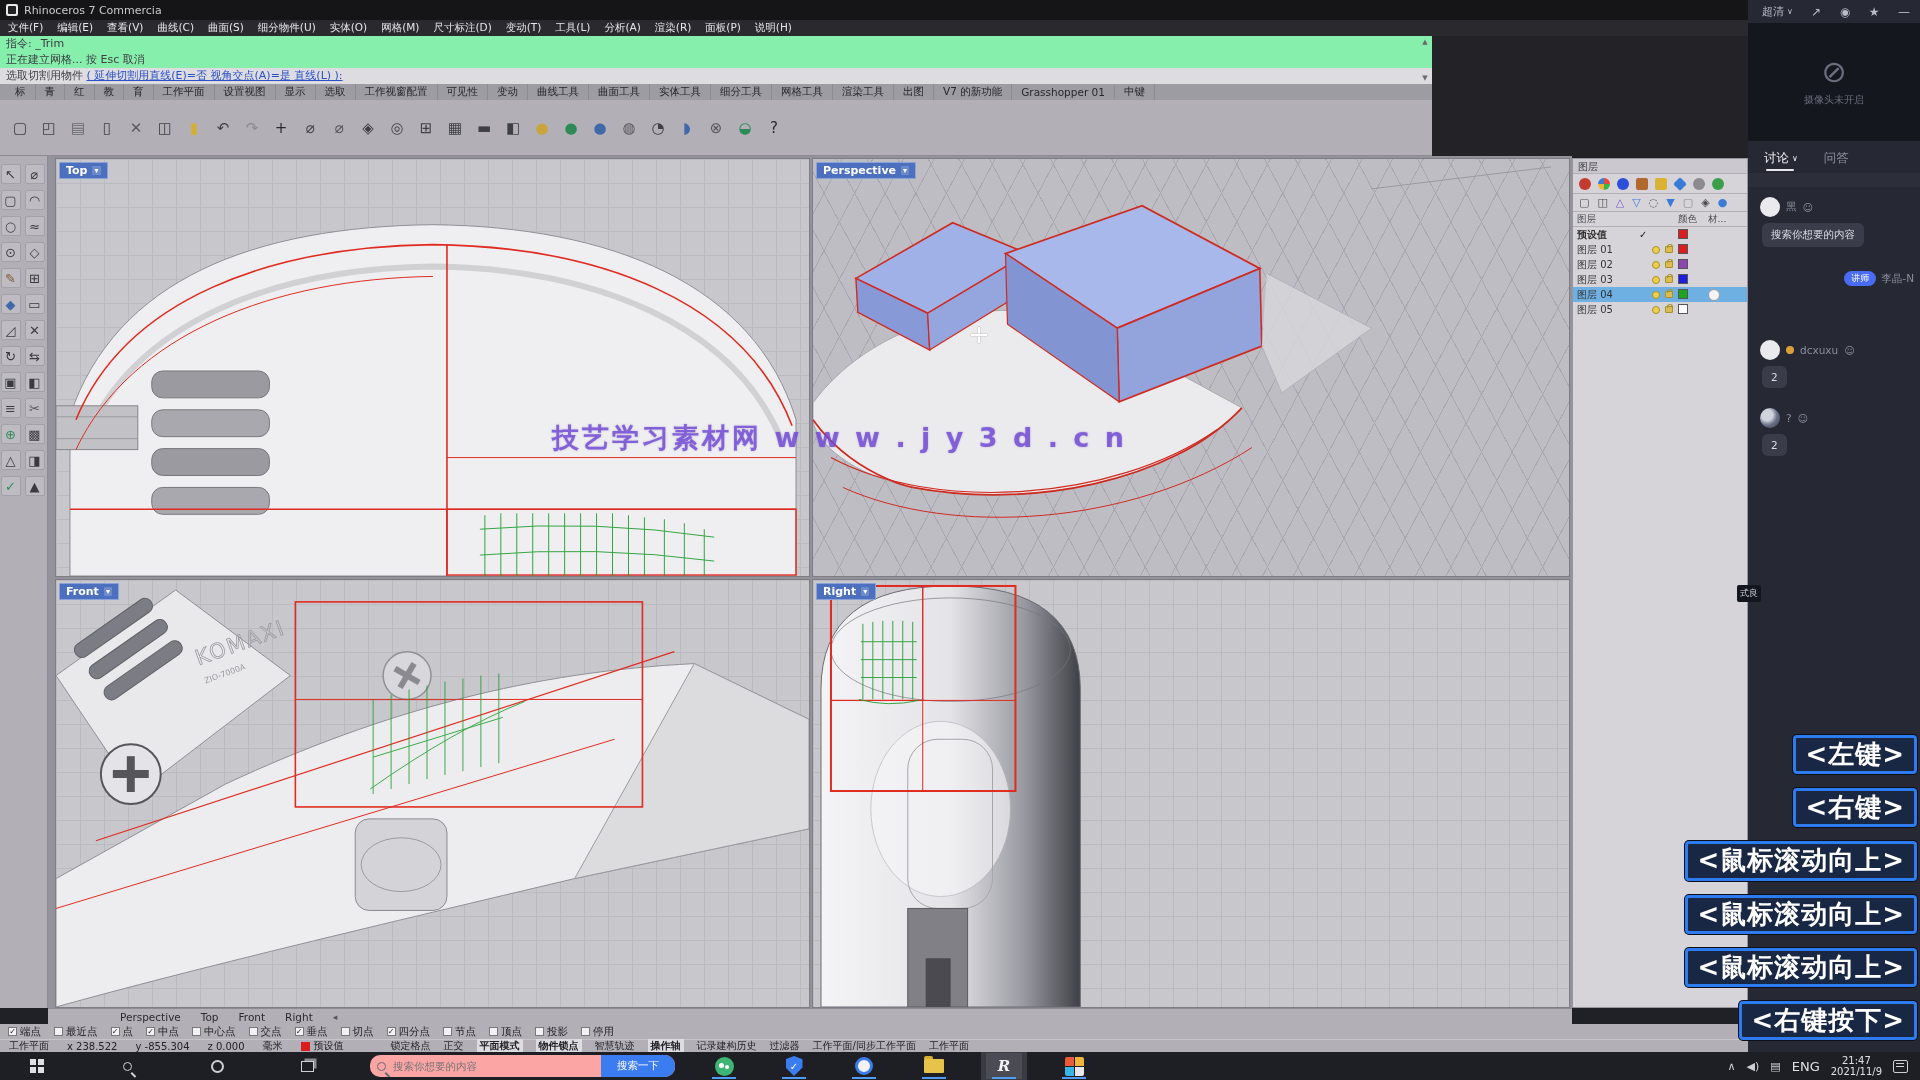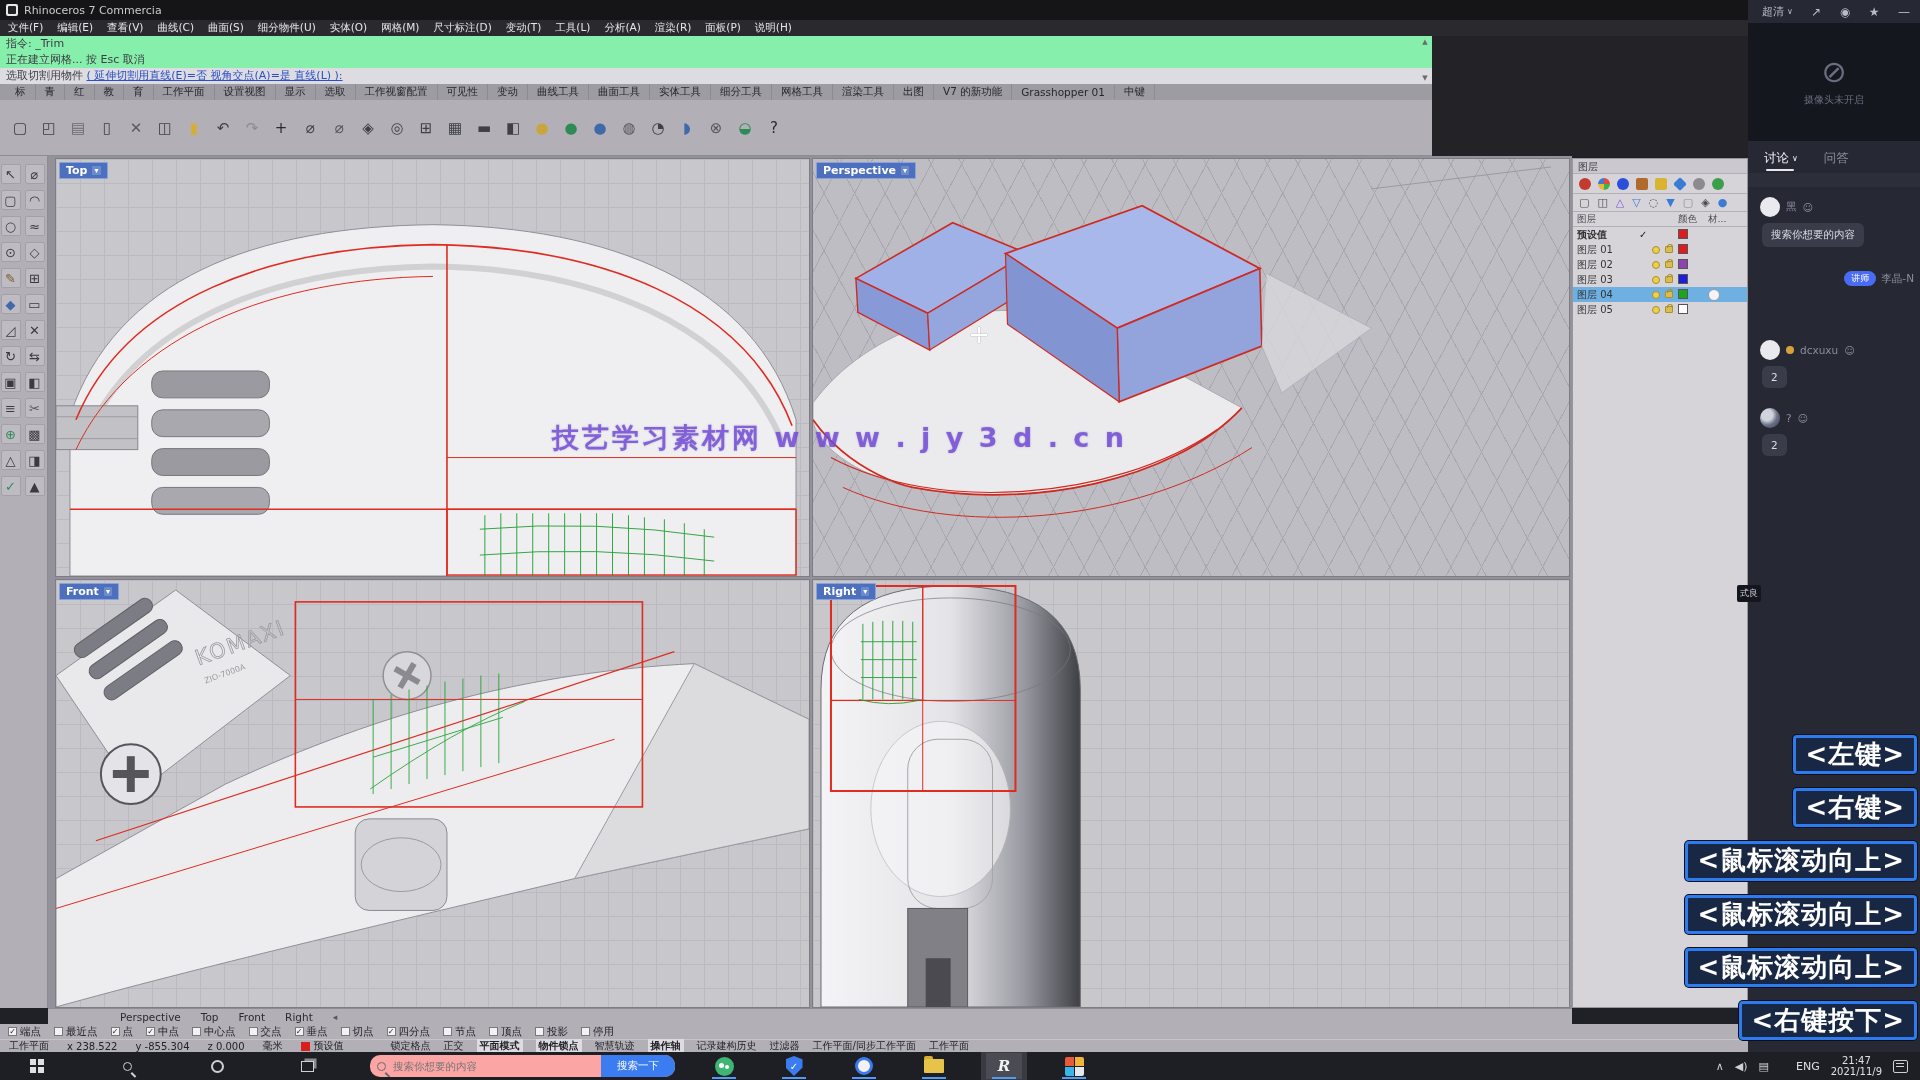--- a/index.html
+++ b/index.html
@@ -735,20 +735,20 @@
         <i></i>
         <i></i>
         <i></i>
         <i></i>
       </span>
     </div>
   <div class="tray">
     <span class="tic">∧</span>
     <span class="tic">◀)</span>
     <span class="tic">▤</span>
-    <span style="font-size:11px;margin-left:16px;">ENG</span>
+    <span style="font-size:13px;">ENG</span>
     <span class="clockblk">
       <div>21:47</div>
       <div>2021/11/9</div>
     </span>
     <span class="notif"></span>
   </div>
 </div>
 
 </body></html>

